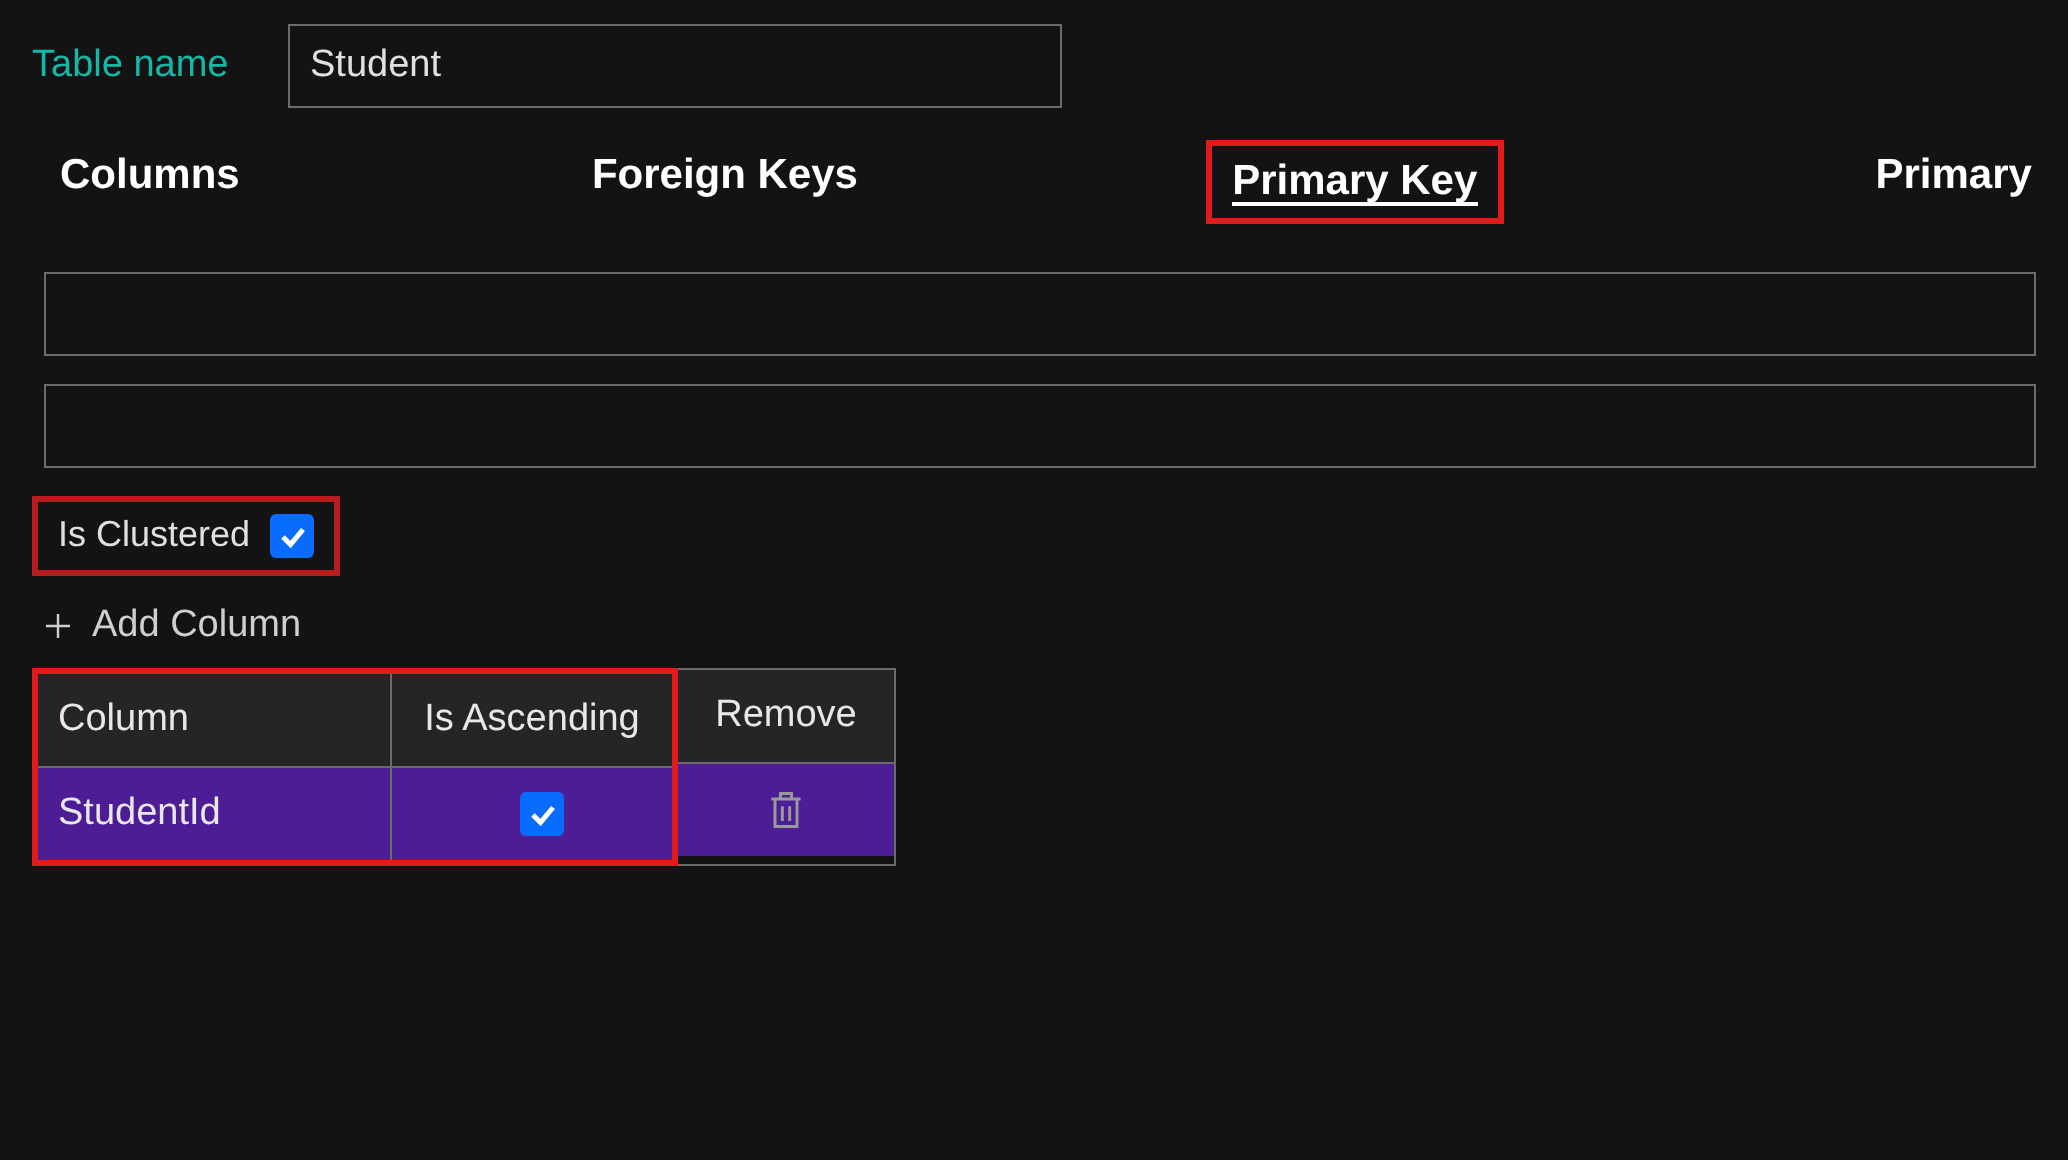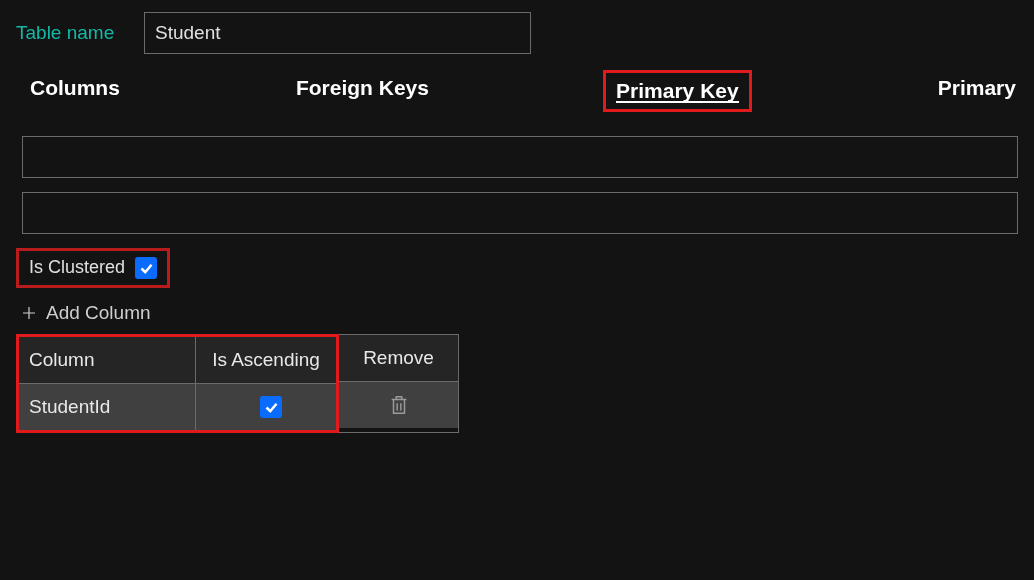--- a/index.html
+++ b/index.html
@@ -136,37 +136,37 @@
       display: flex;
       align-items: center;
       padding: 0 10px;
       font-size: 19px;
       color: #e8e8e8;
     }
     .th {
       background: #252525;
     }
     .td {
-      background: #404040;
+      background: #4c1d95;
     }
     .boxed {
       border: 3px solid #e11b1b;
     }
     .divider-h {
       height: 1px;
       background: #6b6b6b;
       width: 100%;
     }
     .divider-v {
       width: 1px;
       background: #6b6b6b;
     }
     .col-column { width: 176px; }
     .col-asc { width: 140px; justify-content: center; }
-    .col-remove { width: 119px; justify-content: center; }
+    .col-remove { width: 108px; justify-content: center; }
     .center { justify-content: center; }
     .trash-icon {
       width: 22px;
       height: 22px;
       cursor: pointer;
     }
     .trash-icon svg {
       width: 22px;
       height: 22px;
     }

